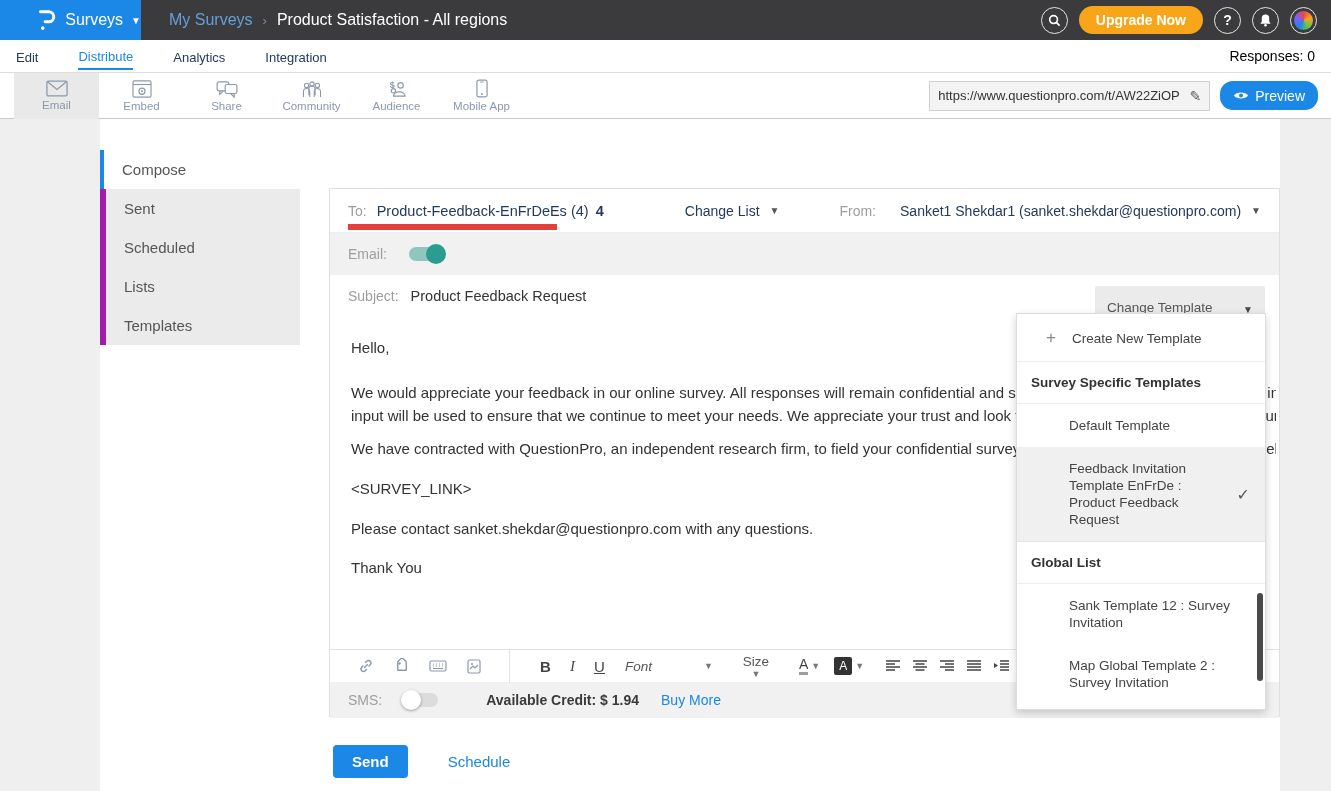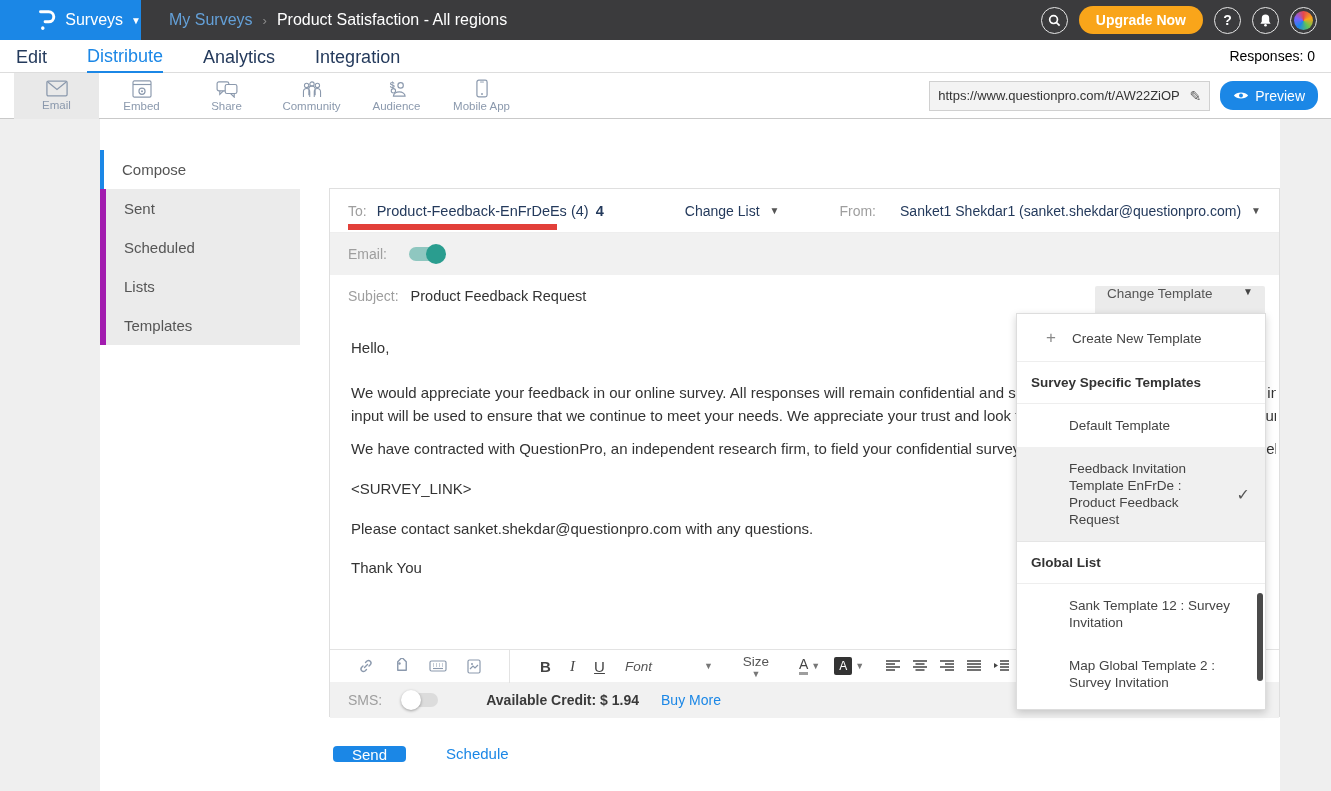--- a/index.html
+++ b/index.html
@@ -17,21 +17,21 @@
   .crumb-sep { color:#8a8a8a; font-size:13px; }
   .crumb-current { color:#fff; }
   .topbar-right { margin-left:auto; display:flex; align-items:center; gap:11px; padding-right:14px; }
   .circle-btn { width:27px; height:27px; border:1.6px solid #e6e6e6; border-radius:50%; display:flex; align-items:center; justify-content:center; color:#fff; font-size:14px; font-weight:bold; cursor:pointer; background:transparent; }
   .upgrade-btn { background:#f9a51a; color:#fff; font-weight:bold; font-size:14px; border:none; border-radius:15px; padding:6px 17px; cursor:pointer; }
   .avatar { width:27px; height:27px; border:1.6px solid #e6e6e6; border-radius:50%; overflow:hidden; display:flex; align-items:center; justify-content:center; cursor:pointer; }
   .avatar-inner { width:19px; height:19px; border-radius:50%; background:conic-gradient(#e5484d,#f9a51a,#61c554,#1b87e6,#7b61ff,#e5484d); }
 
   
   .nav-row { height:33px; background:#fff; border-bottom:1px solid #ddd; display:flex; align-items:center; padding:0 16px; position:relative; z-index:25; }
-  .nav-tab { font-size:18px; color:#243a5c; margin-right:40px; cursor:pointer; padding:6px 0 4px; }
+  .nav-tab { font-size:13px; color:#243a5c; margin-right:40px; cursor:pointer; padding:6px 0 4px; }
   .nav-tab.active { color:#1b87e6; border-bottom:2px solid #1b87e6; }
   .nav-responses { margin-left:auto; font-size:14px; color:#000000; }
 
   
   .channel-row { height:46px; background:#fff; border-bottom:1px solid #c9c9c9; display:flex; align-items:center; position:relative; z-index:25; }
   .channel-item { width:85px; height:46px; display:flex; flex-direction:column; align-items:center; justify-content:center; gap:2px; cursor:pointer; }
   .channel-item:first-child { margin-left:14px; }
   .channel-item.active { background:#e9e9e9; }
   .channel-label { font-size:11.5px; color:#8b99ad; }
   .channel-icon svg { display:block; }
@@ -63,21 +63,21 @@
 
   .row-email { height:42px; background:#f1f1f1; display:flex; align-items:center; padding:0 18px; }
   .toggle { position:relative; width:34px; height:14px; border-radius:7px; margin-left:22px; cursor:pointer; }
   .toggle.on { background:#8fc7c0; }
   .toggle.on .knob { position:absolute; right:-3px; top:-3px; width:20px; height:20px; border-radius:50%; background:#2a9d8f; }
   .toggle.off { background:#dcdcdc; }
   .toggle.off .knob { position:absolute; left:-3px; top:-3px; width:20px; height:20px; border-radius:50%; background:#fff; box-shadow:0 1px 3px rgba(0,0,0,.35); }
 
   .row-subject { height:41px; display:flex; align-items:center; padding:0 18px; }
   .subject-value { font-size:14.5px; color:#333; margin-left:12px; }
-  .change-template-btn { position:absolute; top:97px; right:14px; width:170px; height:29px; background:#ebebeb; border:none; border-radius:2px; font-size:13.5px; color:#555; display:flex; align-items:flex-start; justify-content:space-between; padding:0 12px; cursor:pointer; font-family:"Liberation Sans",sans-serif; }
+  .change-template-btn { position:absolute; top:97px; right:14px; width:170px; height:29px; background:#ebebeb; border:none; border-radius:2px; font-size:13.5px; color:#555; display:flex; align-items:flex-end; justify-content:space-between; padding:0 12px; cursor:pointer; font-family:"Liberation Sans",sans-serif; }
   .change-template-btn .caret { color:#444; }
 
   .row-body { height:333px; padding:20px 0 0 21px; overflow:hidden; }
   .body-line { white-space:nowrap; overflow:hidden; font-size:15px; line-height:23px; color:#333; max-width:925px; }
   .mb-hello { margin-bottom:22px; } .mb-p1 { margin-bottom:10px; }
   .mb-std { margin-bottom:17px; } .mb-p3 { margin-bottom:16px; }
 
   .row-editor { height:33px; border-top:1px solid #e3e3e3; display:flex; align-items:center; }
   .attach-group { width:180px; height:33px; display:flex; align-items:center; justify-content:space-around; padding:0 18px; border-right:1px solid #e3e3e3; }
   .tool-icon { color:#8b99ad; cursor:pointer; display:flex; align-items:center; }
@@ -93,21 +93,21 @@
   .color-btn { margin-left:18px; font-size:14px; color:#444; border-bottom:3px solid #9e9e9e; line-height:15px; cursor:pointer; }
   .bgcolor-btn { margin-left:14px; width:18px; height:18px; background:#333; color:#fff; font-size:12px; display:flex; align-items:center; justify-content:center; border-radius:2px; cursor:pointer; }
   .mini-caret { font-size:9px; color:#777; margin-left:3px; }
   .align-group { display:flex; gap:13px; margin-left:22px; }
 
   .row-sms { height:36px; background:#f1f1f1; display:flex; align-items:center; padding:0 18px; }
   .credit-text { margin-left:48px; font-size:14px; color:#3a3a3a; font-weight:bold; }
   .buy-more { margin-left:22px; font-size:14px; color:#1b87e6; cursor:pointer; }
 
   .send-row { position:absolute; left:293px; top:626px; display:flex; align-items:center; }
-  .send-btn { background:#1b87e6; color:#fff; border:none; border-radius:4px; height:16px; padding:0 19px; font-size:15px; font-weight:normal; cursor:pointer; font-family:"Liberation Sans",sans-serif; }
+  .send-btn { background:#1b87e6; color:#fff; border:none; border-radius:4px; height:33px; padding:0 19px; font-size:15px; font-weight:bold; cursor:pointer; font-family:"Liberation Sans",sans-serif; }
   .schedule-link { margin-left:40px; font-size:15px; color:#1b87e6; cursor:pointer; }
 
   
   .template-menu { position:absolute; left:976px; top:194px; width:250px; height:397px; background:#fff; border:1px solid #ddd; box-shadow:0 3px 8px rgba(0,0,0,.18); overflow:hidden; z-index:40; }
   .menu-create { display:flex; align-items:center; gap:16px; padding:14px 0 13px 29px; border-bottom:1px solid #eee; cursor:pointer; }
   .plus-icon { color:#888; font-size:17px; }
   .menu-create-label { font-size:13.5px; color:#444; }
   .menu-section-title { font-size:13.5px; font-weight:bold; color:#333; padding:13px 0 13px 14px; border-bottom:1px solid #eee; }
   .menu-item { font-size:13.5px; color:#444; padding:13px 14px 13px 52px; line-height:17px; cursor:pointer; }
   .menu-item.selected { background:#f0f0f0; position:relative; padding-right:42px; border-bottom:1px solid #e5e5e5; }

